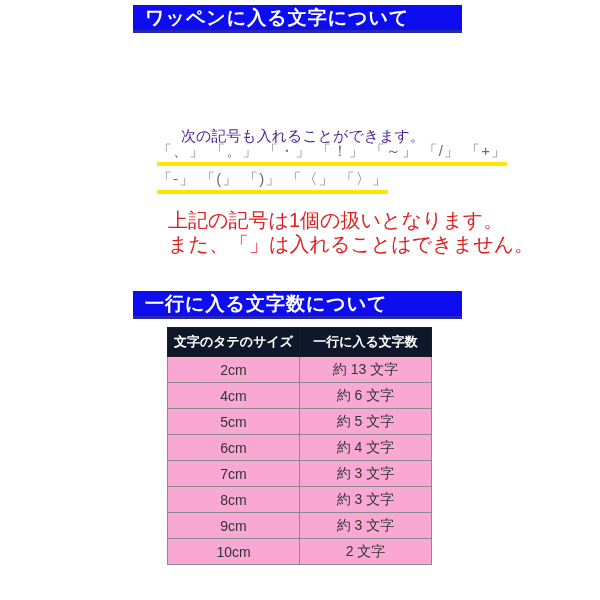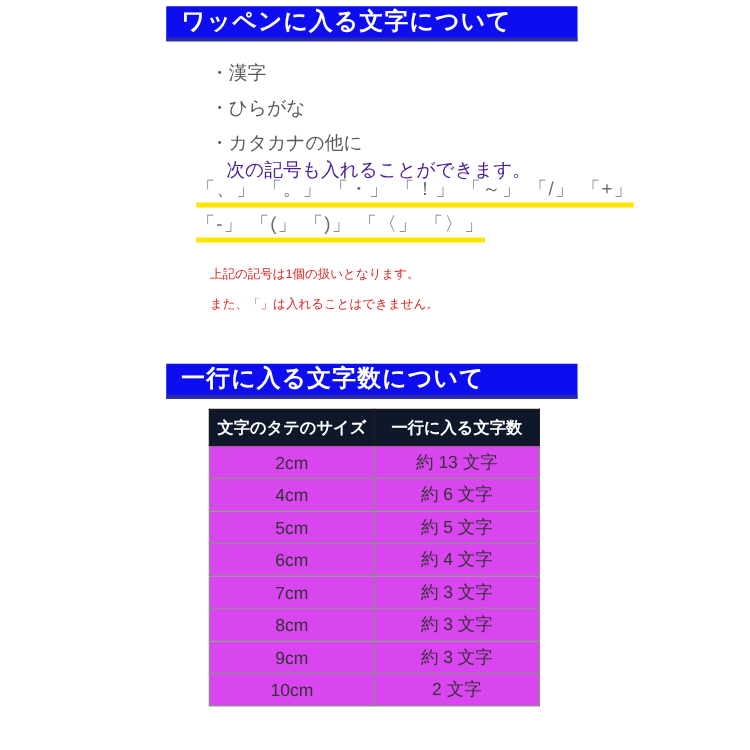--- a/index.html
+++ b/index.html
@@ -66,21 +66,21 @@
     letter-spacing: 1px;
     white-space: pre;
   }
 
   
   .red-notes {
     position: absolute;
     left: 168px;
     top: 208px;
     color: #e02020;
-    font-size: 10px;
+    font-size: 20px;
   }
   .red-note-line { line-height: 24px; }
 
   
   .size-table {
     position: absolute;
     left: 167px;
     top: 327px;
     width: 265px;
     border-collapse: collapse;
@@ -97,35 +97,30 @@
     text-align: center;
     vertical-align: middle;
   }
   .size-table th + th { border-left: 1px solid #6e6e6e; }
   .size-table td {
     border: 1px solid #8a8a8a;
     height: 23px;
     text-align: center;
     vertical-align: middle;
     color: #333333;
-    background: #d946ef;
+    background: #f9a8d4;
   }
 </style>
 </head>
 <body>
 
 <div class="page">
 
   <div class="title-bar bar-characters">ワッペンに入る文字について</div>
 
-  <div class="bullets">
-      <div class="bullet-item">・漢字</div>
-      <div class="bullet-item">・ひらがな</div>
-      <div class="bullet-item">・カタカナの他に</div>
-    </div>
 
   <div class="bullet-continuation">次の記号も入れることができます。</div>
 
   <div class="symbols">
     <span class="symbols-line">「、」 「。」 「・」 「！」 「～」 「/」 「+」</span><br>
     <span class="symbols-line">「-」 「(」 「)」 「〈」 「〉」</span>
   </div>
 
   <div class="red-notes">
     <div class="red-note-line">上記の記号は1個の扱いとなります。</div>

